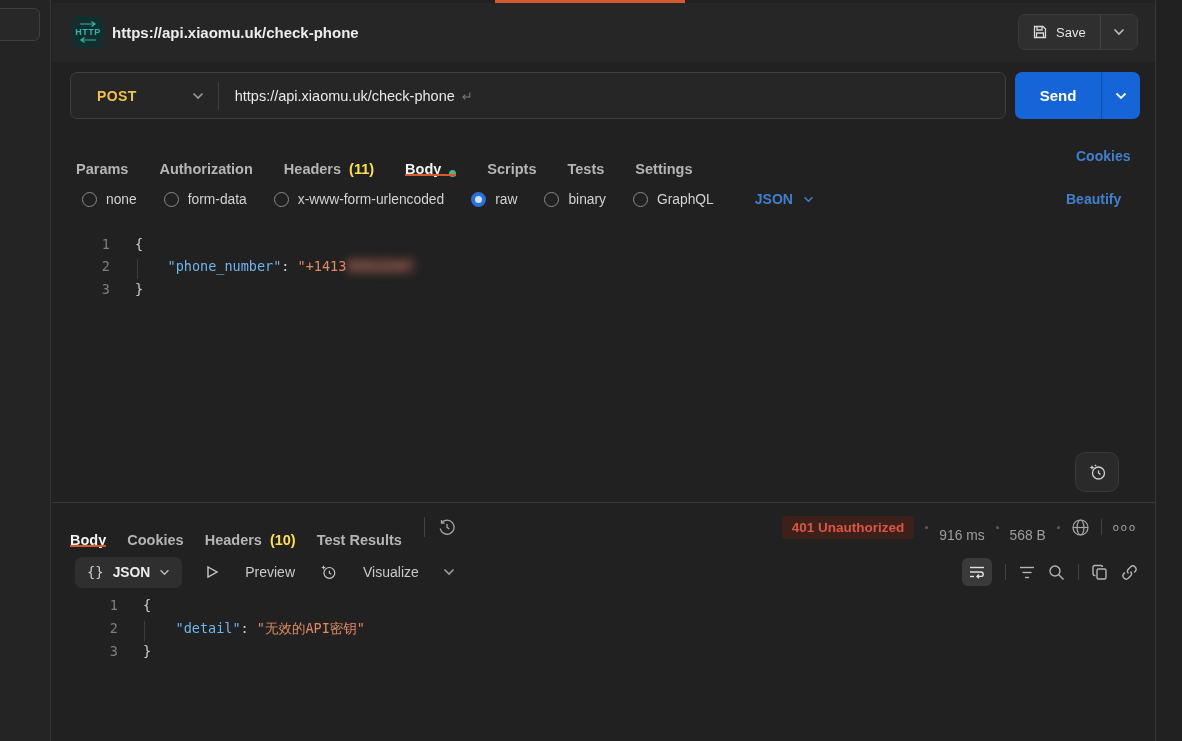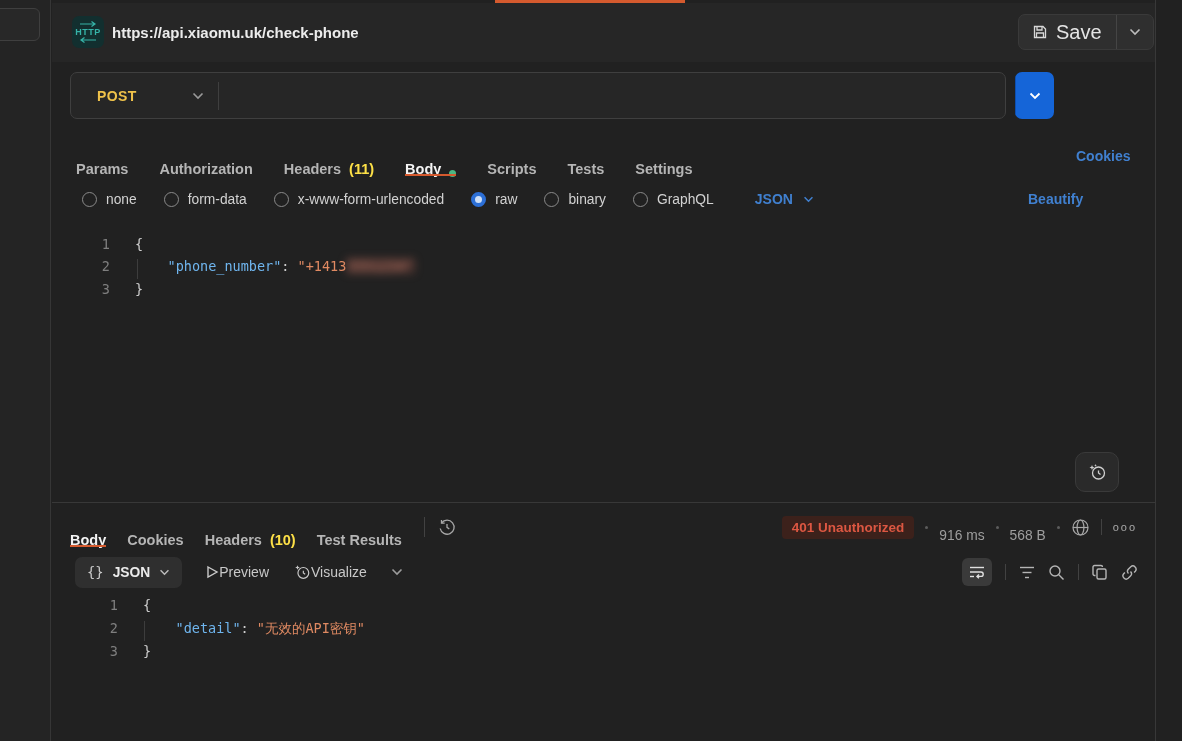--- a/index.html
+++ b/index.html
@@ -22,21 +22,21 @@
   .req-header { left:52px; top:3px; width:1103px; height:59px; background:#262626; }
   .http-badge { position:absolute; left:20px; top:13px; width:32px; height:32px; border-radius:7px;
     background:#122f2f; color:#36b3a8; font-weight:bold; font-size:9px; letter-spacing:.5px;
     display:flex; align-items:center; justify-content:center; }
   .http-badge svg { position:absolute; left:5px; }
   .req-title { position:absolute; left:60px; top:0; height:59px; display:flex; align-items:center;
     color:#ececec; font-size:15px; font-weight:700; }
   .save-group { position:absolute; left:966px; top:11px; height:36px; display:flex;
     background:#2f2f2f; border:1px solid #3a3a3a; border-radius:7px; overflow:hidden; }
   .save-btn { display:flex; align-items:center; gap:8px; padding:0 14px 0 13px; background:transparent;
-    border:0; color:#e4e4e4; font-size:20px; font-family:inherit; cursor:pointer; }
+    border:0; color:#e4e4e4; font-size:13px; font-family:inherit; cursor:pointer; }
   .save-caret { width:37px; display:flex; align-items:center; justify-content:center; background:transparent;
     border:0; border-left:1px solid #454545; color:#bdbdbd; cursor:pointer; }
 
   
   .url-box { left:70px; top:72px; width:936px; height:47px; background:#262626;
     border:1px solid #3f3f3f; border-radius:7px; display:flex; align-items:center; }
   .method-btn { display:flex; align-items:center; gap:55px; padding:0 14px 0 26px; height:100%;
     background:transparent; border:0; cursor:pointer; }
   .method-label { color:#efc24a; font-weight:700; font-size:14px; letter-spacing:.4px; font-family:inherit; }
   .url-vdiv { width:1px; height:28px; background:#3f3f3f; margin-right:16px; }
@@ -58,21 +58,21 @@
   .cookies-link { left:1076px; top:135px; height:42px; display:flex; align-items:center;
     color:#4080d0; font-weight:700; font-size:14px; cursor:pointer; }
 
   
   .mode-row { left:82px; top:181px; height:36px; display:flex; align-items:center; gap:27px; }
   .mode { display:flex; align-items:flex-start; gap:9px; color:#d2d2d2; font-size:13.8px; cursor:pointer; }
   .radio { width:15px; height:15px; border-radius:50%; border:1.5px solid #8a8a8a; background:transparent; }
   .mode.sel .radio { border:4.5px solid #2c6fd6; background:#cfe0f7; }
   .lang-btn { display:flex; align-items:center; gap:10px; margin-left:14px; background:transparent; border:0;
     color:#4080d0; font-weight:700; font-size:14px; font-family:inherit; cursor:pointer; }
-  .beautify-link { left:1028px; top:181px; height:36px; display:flex; align-items:center;
+  .beautify-link { left:1066px; top:181px; height:36px; display:flex; align-items:center;
     color:#4080d0; font-weight:700; font-size:14px; cursor:pointer; }
 
   
   .code-row { position:absolute; left:52px; width:1100px; height:22px;
     font-family:"DejaVu Sans Mono", monospace; font-size:13.5px; display:flex; }
   .gutter { width:58px; text-align:right; color:#7f7f7f; flex:none; }
   .code { white-space:pre; padding-left:25px; color:#cfcfcf; }
   .tok-key { color:#6fb5ee; }
   .tok-str { color:#e08a62; }
   .tok-redact { color:#c07a68; background:rgba(175,95,80,.28); filter:blur(4px); border-radius:2px; padding:0 2px; }
@@ -97,21 +97,21 @@
   .meta-txt { color:#9e9e9e; font-size:13.8px;margin-top:17px; }
   .globe-icon { color:#a8a8a8; display:flex; }
   .status-vdiv { width:1px; height:16px; background:#424242; }
   .more-btn { color:#a8a8a8; letter-spacing:2px; font-size:11px; cursor:pointer; }
 
   
   .resp-toolbar { left:75px; top:556px; height:32px; display:flex; align-items:center; gap:24px; }
   .fmt-btn { display:flex; align-items:center; gap:9px; height:31px; padding:0 12px; border-radius:7px;
     background:#2f2f2f; border:0; color:#ececec; font-size:13.8px; font-weight:700; font-family:inherit; cursor:pointer; }
   .fmt-braces { font-family:"DejaVu Sans Mono", monospace; color:#c9c9c9; font-weight:400; }
-  .tool-link { display:flex; align-items:center; gap:0; color:#c9c9c9; font-size:14px; cursor:pointer; }
+  .tool-link { display:flex; align-items:center; gap:26px; color:#c9c9c9; font-size:14px; cursor:pointer; }
   .toolbar-caret { color:#9c9c9c; display:flex; cursor:pointer; }
   .resp-tools-right { top:558px; right:44px; display:flex; align-items:center; gap:13px; color:#b5b5b5; }
   .wrap-btn { width:30px; height:28px; background:#3a3a3a; border-radius:6px; display:flex;
     align-items:center; justify-content:center; cursor:pointer; }
   .icon-btn { display:flex; cursor:pointer; }
 
   svg { display:block; }
 </style>
 </head>
 <body>
@@ -152,22 +152,26 @@
   </header>
 
   <div class="abs url-box">
     <button class="method-btn">
       <span class="method-label">POST</span>
       <svg width="12" height="8" viewBox="0 0 12 8" fill="none" stroke="#9a9a9a" stroke-width="1.6">
           <path d="M1.5 1.5 L6 6 l4.5-4.5"></path>
         </svg>
     </button>
     <div class="url-vdiv"></div>
+    <div class="url-text">
+      <span>https://api.xiaomu.uk/check-phone</span><span class="ret-glyph">↵</span>
+    </div>
   </div>
   <div class="abs send-group">
+    <button class="send-btn">Send</button>
     <button class="send-caret">
       <svg width="12" height="8" viewBox="0 0 12 8" fill="none" stroke="currentColor" stroke-width="1.8">
           <path d="M1.5 1.5 L6 6 l4.5-4.5"></path>
         </svg>
     </button>
   </div>
 
   <nav class="abs req-tabs">
     <div class="tab">
         <span>Params</span>

